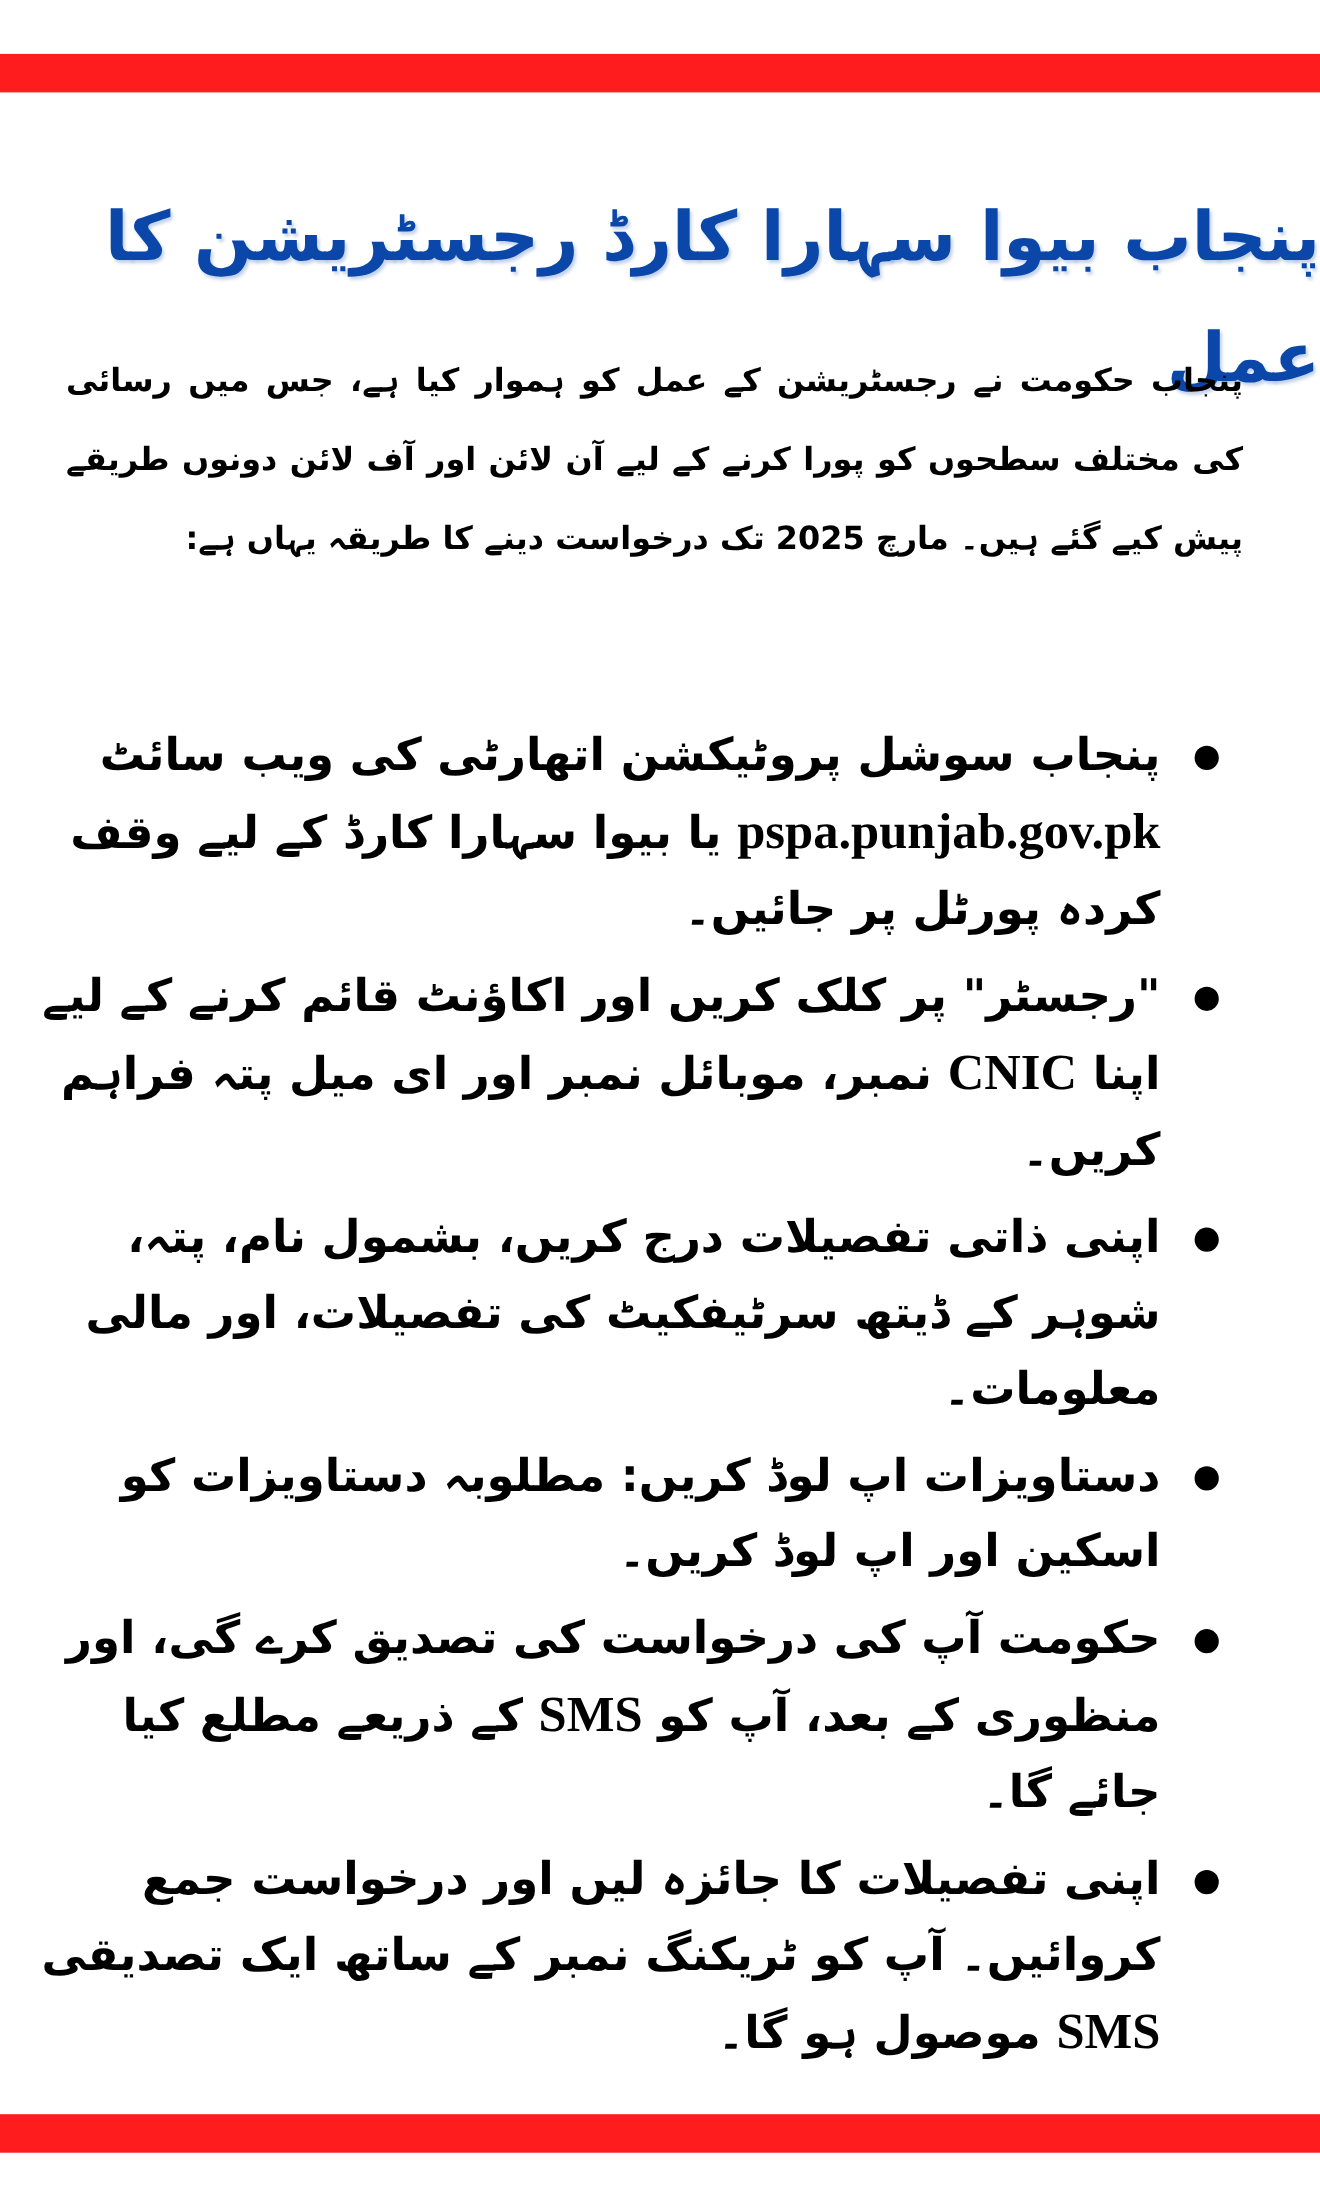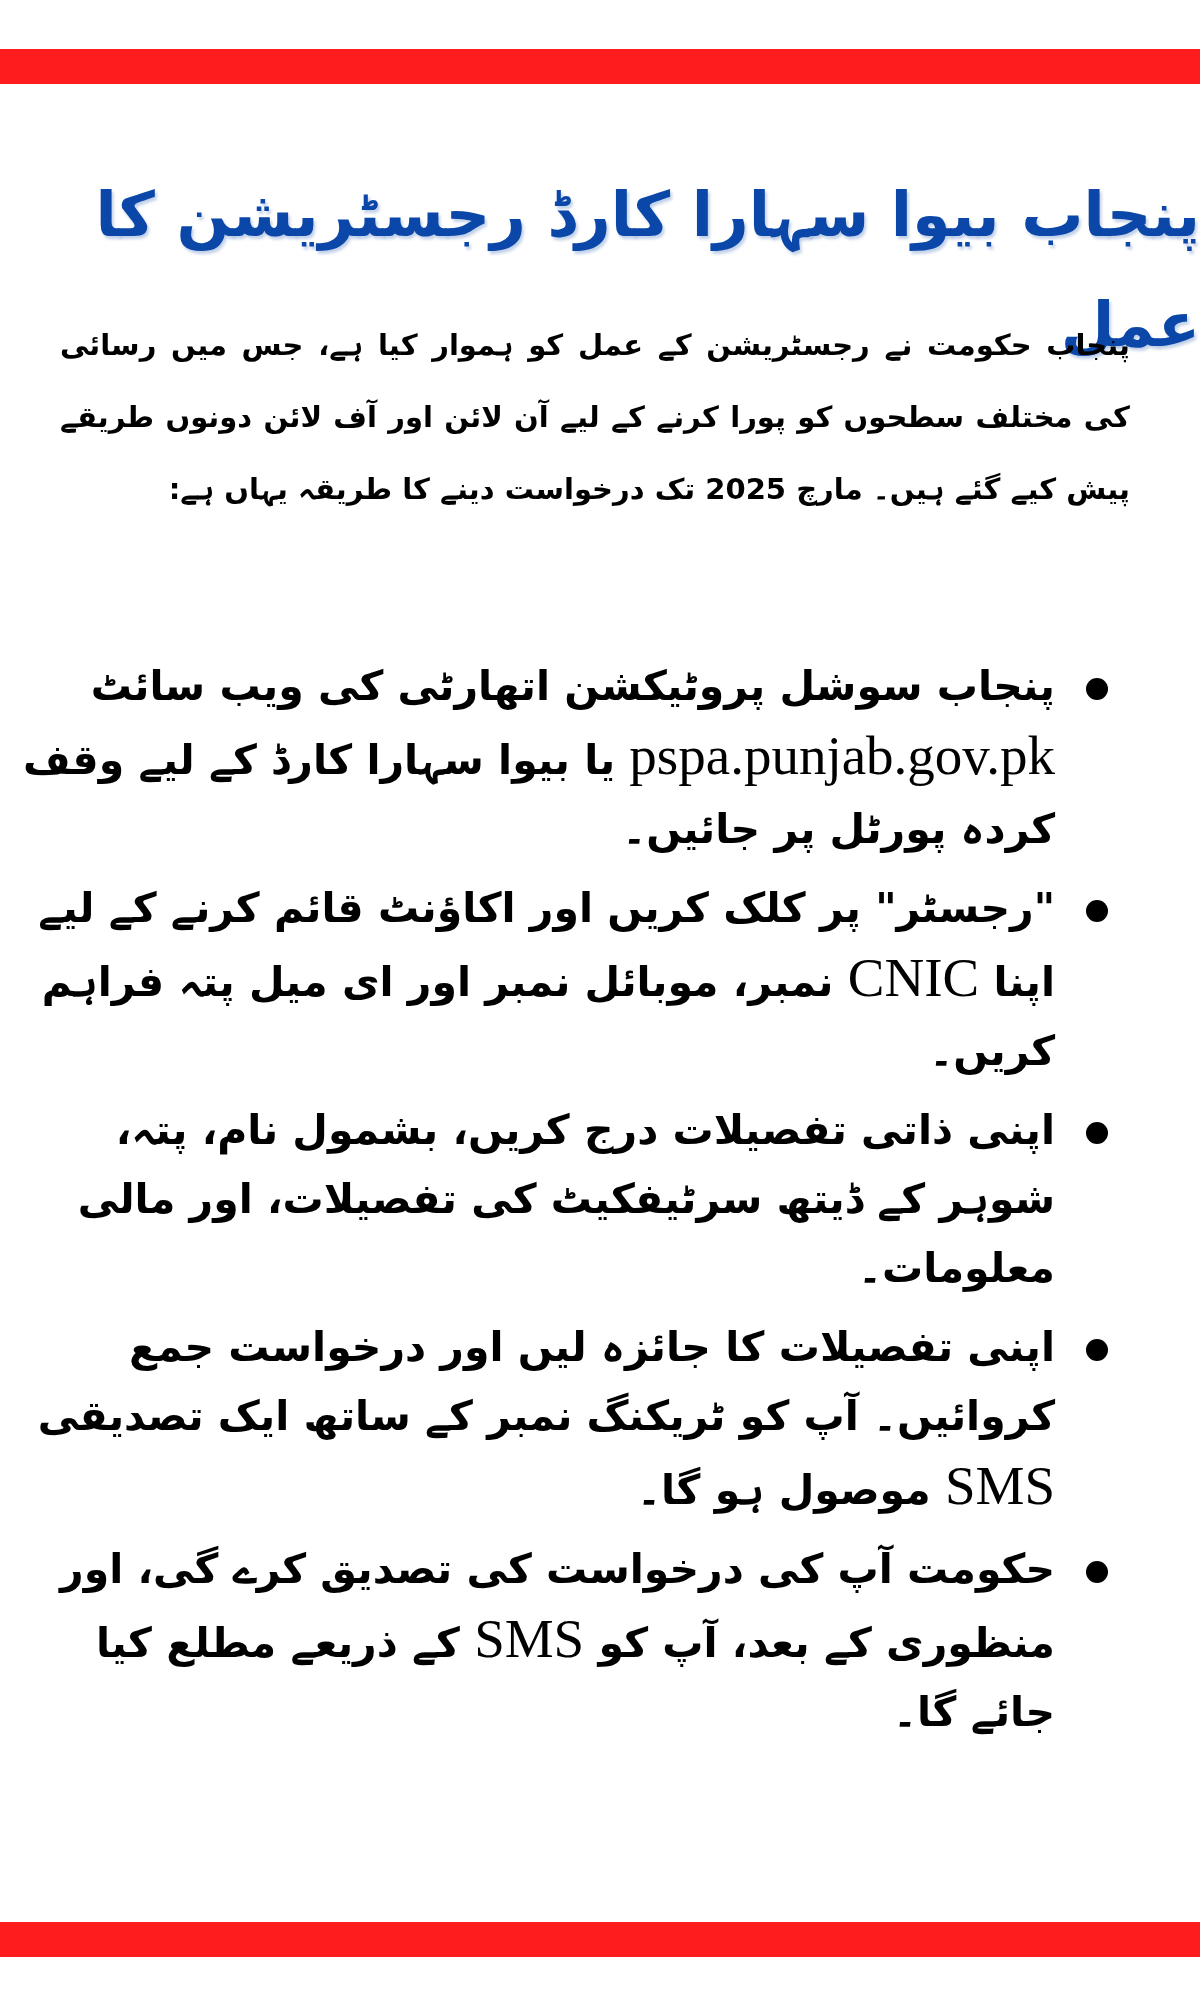--- a/index.html
+++ b/index.html
@@ -77,22 +77,22 @@
       position: absolute;
       right: 22px;
       top: 26px;
       width: 22px;
       height: 22px;
       border-radius: 50%;
       background: #000;
     }
     .latin {
       font-family: "Liberation Serif", serif;
-      font-weight: normal;
-      font-size: 55px;
+      font-weight: bold;
+      font-size: 46px;
       unicode-bidi: isolate;
       direction: ltr;
     }
   </style>
 </head>
 <body>
 
 <div class="red-bar top"></div>
 
 <h1 class="title">پنجاب بیوا سہارا کارڈ رجسٹریشن کا عمل</h1>
@@ -107,21 +107,25 @@
   <li class="step">
     <span class="bullet"></span>
     <span>"رجسٹر" پر کلک کریں اور اکاؤنٹ قائم کرنے کے لیے اپنا </span><span class="latin">CNIC</span><span> نمبر، موبائل نمبر اور ای میل پتہ فراہم کریں۔</span>
   </li>
   <li class="step">
     <span class="bullet"></span>
     <span>اپنی ذاتی تفصیلات درج کریں، بشمول نام، پتہ، شوہر کے ڈیتھ سرٹیفکیٹ کی تفصیلات، اور مالی معلومات۔</span>
   </li>
   <li class="step">
     <span class="bullet"></span>
-    <span>اپنی تفصیلات کا جائزہ لیں اور درخواست جمع کروائیں۔ آپ کو ٹریکنگ نمبر کے ساتھ ایک تصدیقی </span><span class="latin">SMS</span><span> موصول ہو گا۔</span>
+    <span>دستاویزات اپ لوڈ کریں: مطلوبہ دستاویزات کو اسکین اور اپ لوڈ کریں۔</span>
   </li>
   <li class="step">
     <span class="bullet"></span>
     <span>حکومت آپ کی درخواست کی تصدیق کرے گی، اور منظوری کے بعد، آپ کو </span><span class="latin">SMS</span><span> کے ذریعے مطلع کیا جائے گا۔</span>
+  </li>
+  <li class="step">
+    <span class="bullet"></span>
+    <span>اپنی تفصیلات کا جائزہ لیں اور درخواست جمع کروائیں۔ آپ کو ٹریکنگ نمبر کے ساتھ ایک تصدیقی </span><span class="latin">SMS</span><span> موصول ہو گا۔</span>
   </li>
 </ul>
 
 <div class="red-bar bottom"></div>
 
 </body></html>

